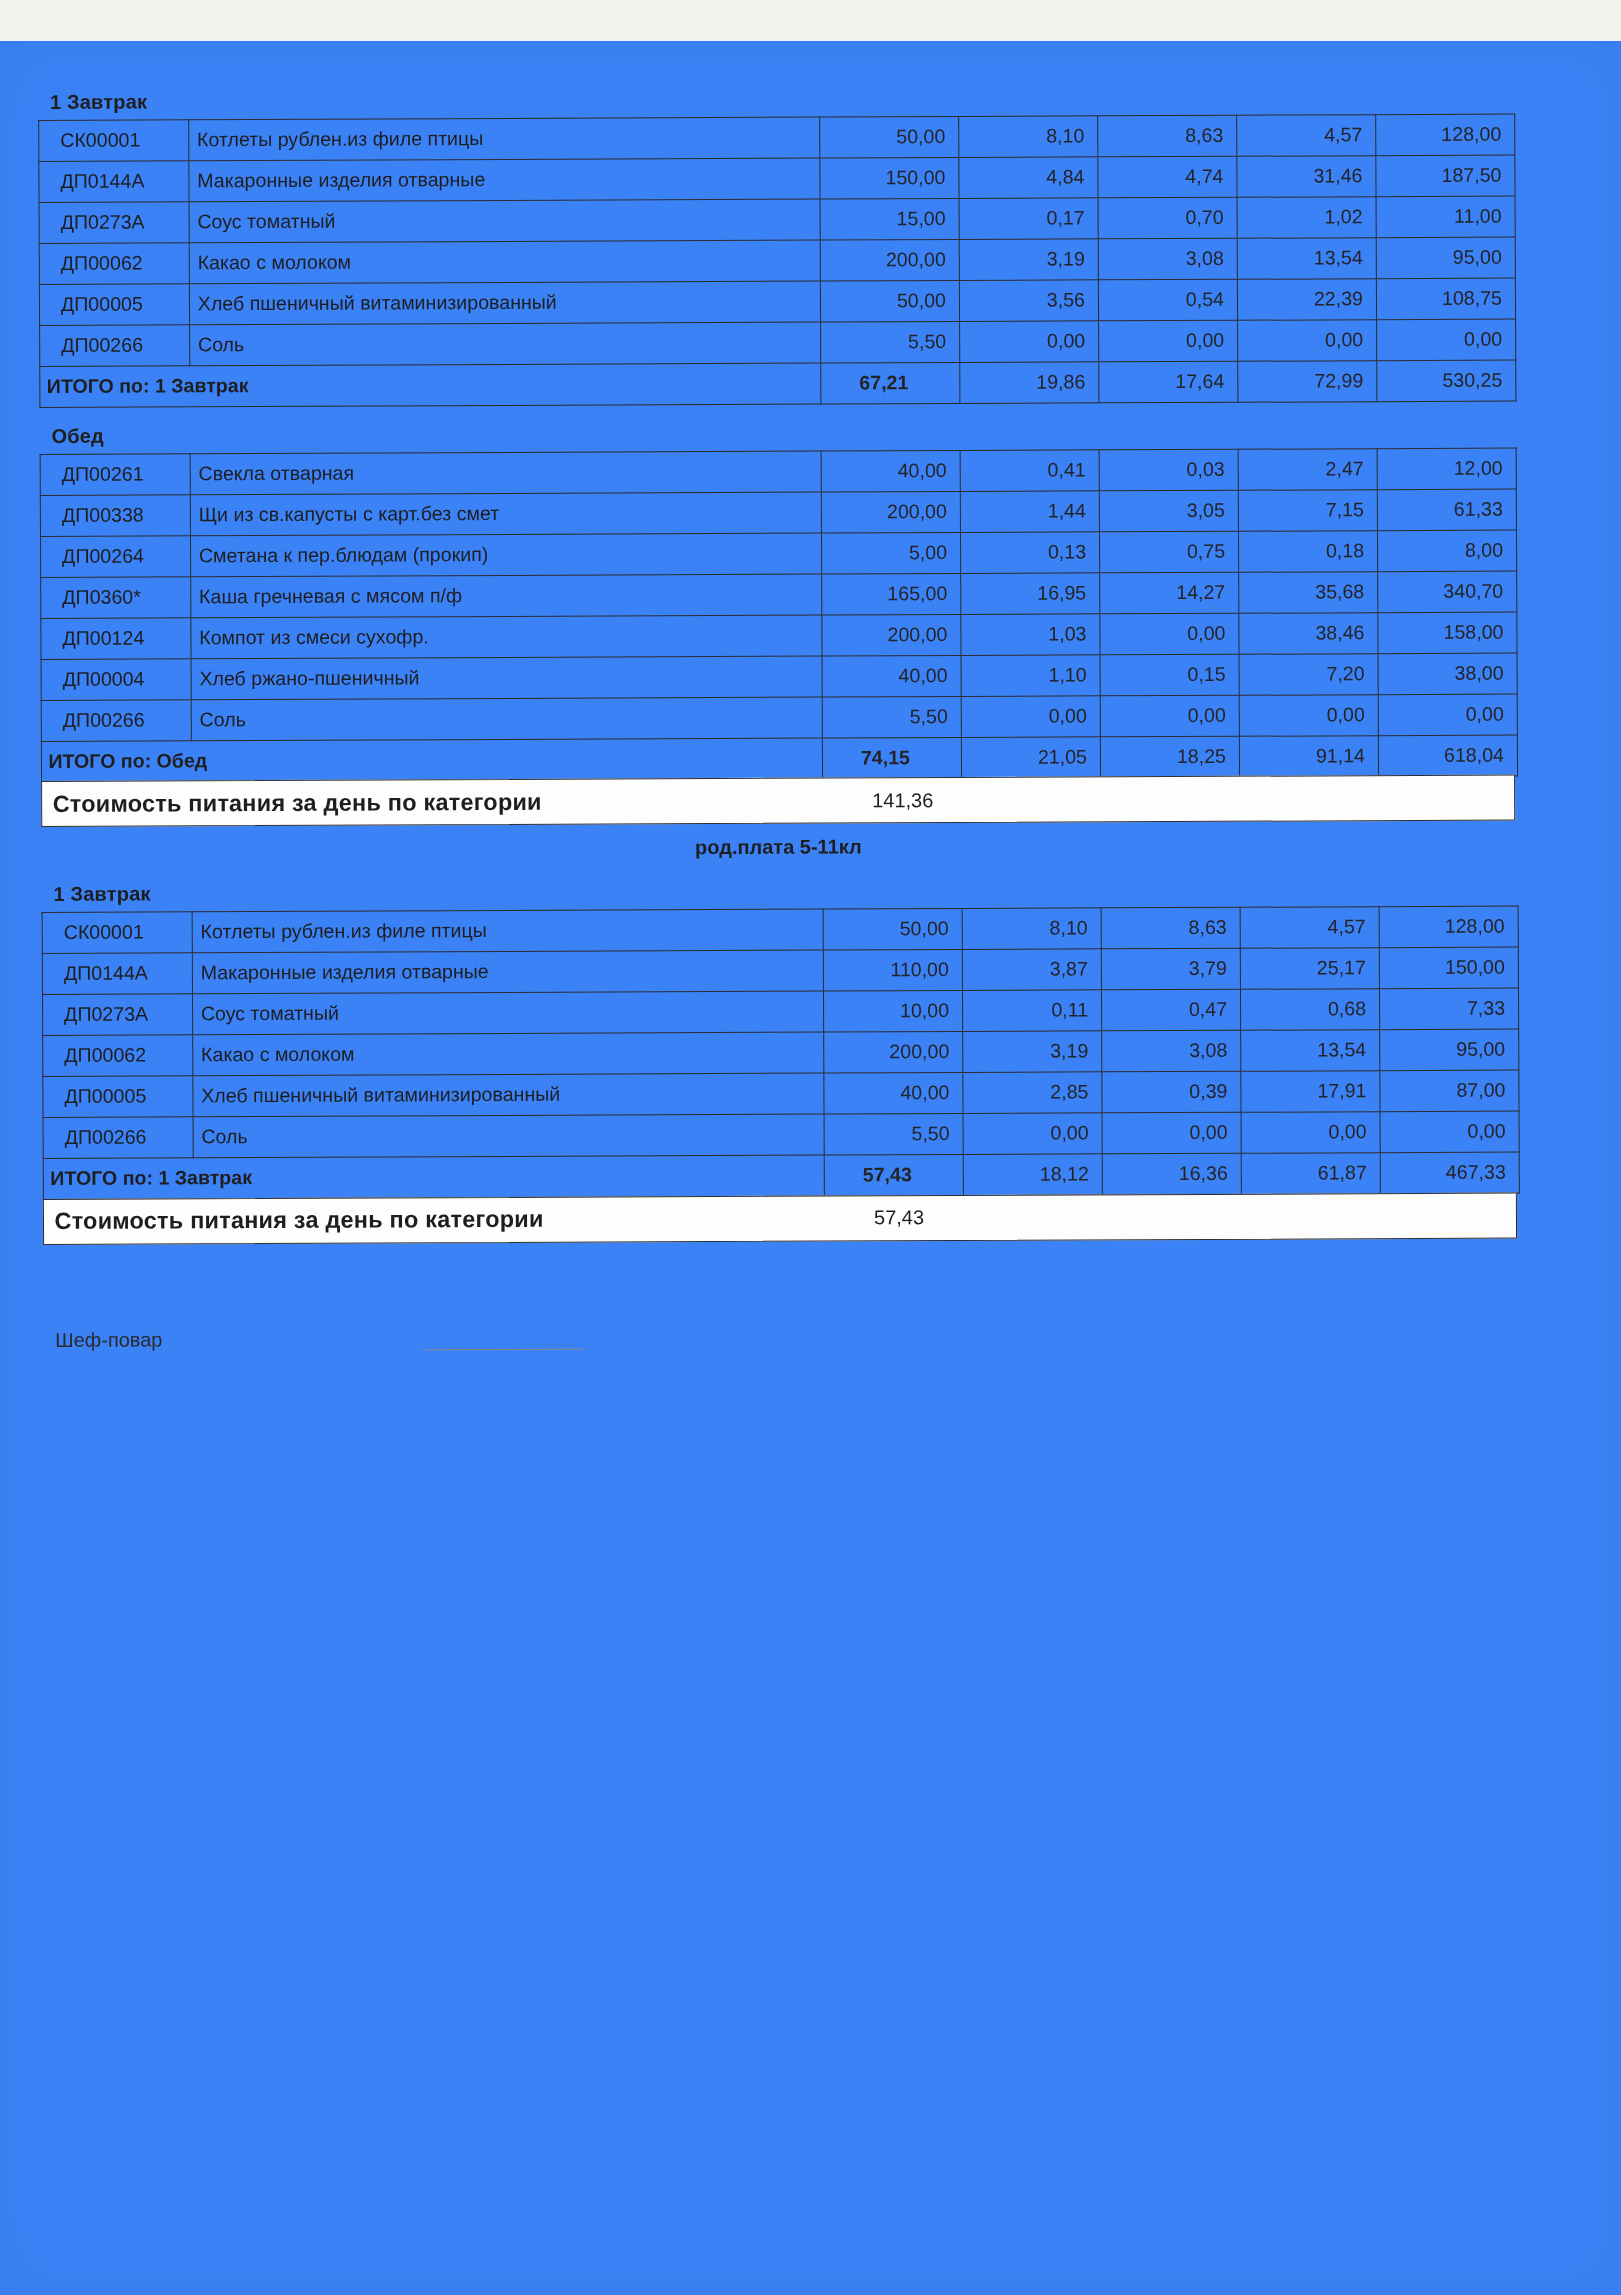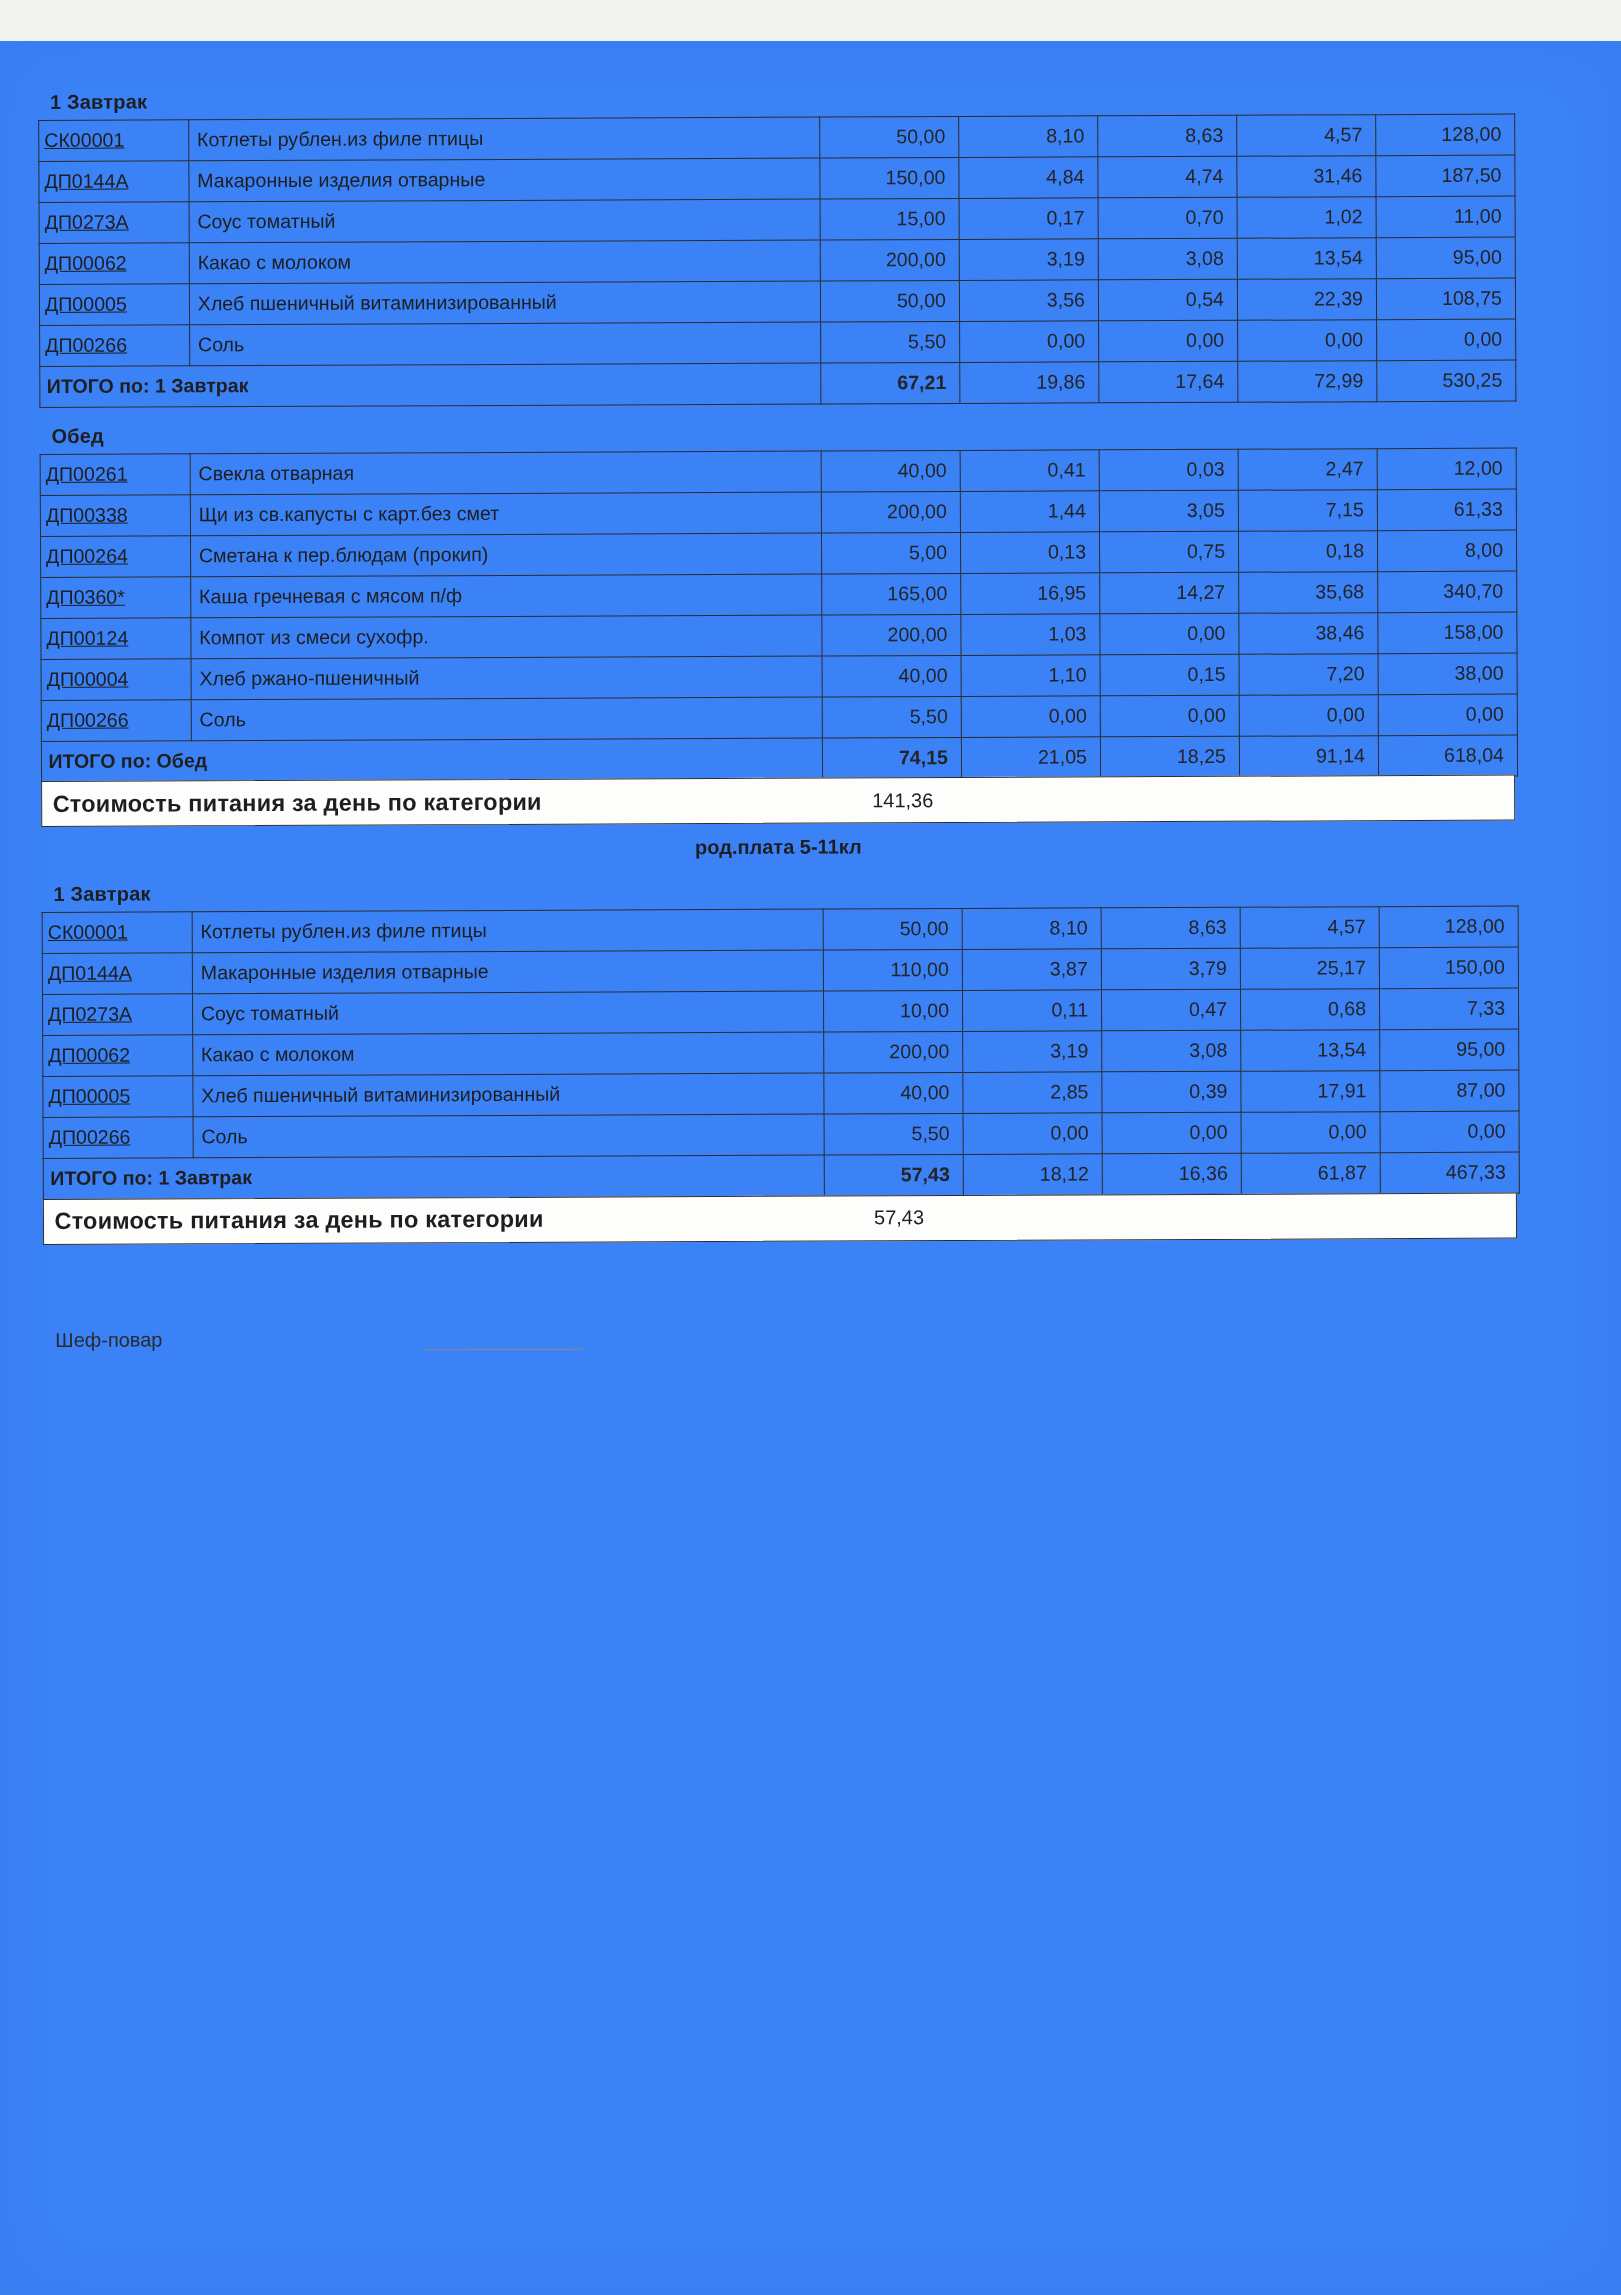--- a/index.html
+++ b/index.html
@@ -37,25 +37,25 @@
     width:1474px;
   }
   table.menu td {
     border:1.3px solid #2c2c2e;
     height:41px;
     font-size:19.6px;
     vertical-align:middle;
     overflow:hidden;
     white-space:nowrap;
   }
-  .c-code { padding-left:5px;text-decoration:underline; }
+  .c-code { padding-left:21px; }
   .c-name { padding-left:7.8px; }
   .c-num  { text-align:right; padding-right:13px; color:#242428; }
   .total-label { font-weight:bold; font-size:20px; padding-left:6.5px; }
-  .total-first { font-weight:bold; font-size:20px; }
+  .total-first { font-weight:bold; font-size:20px;text-align:center; }
   .cost-row {
     width:1474px;
     border:1.3px solid #2c2c2e;
     margin-top:-1.3px;
     height:46px;
     display:flex;
     align-items:center;
     background:#fdfdfb;
   }
   .cost-label {

